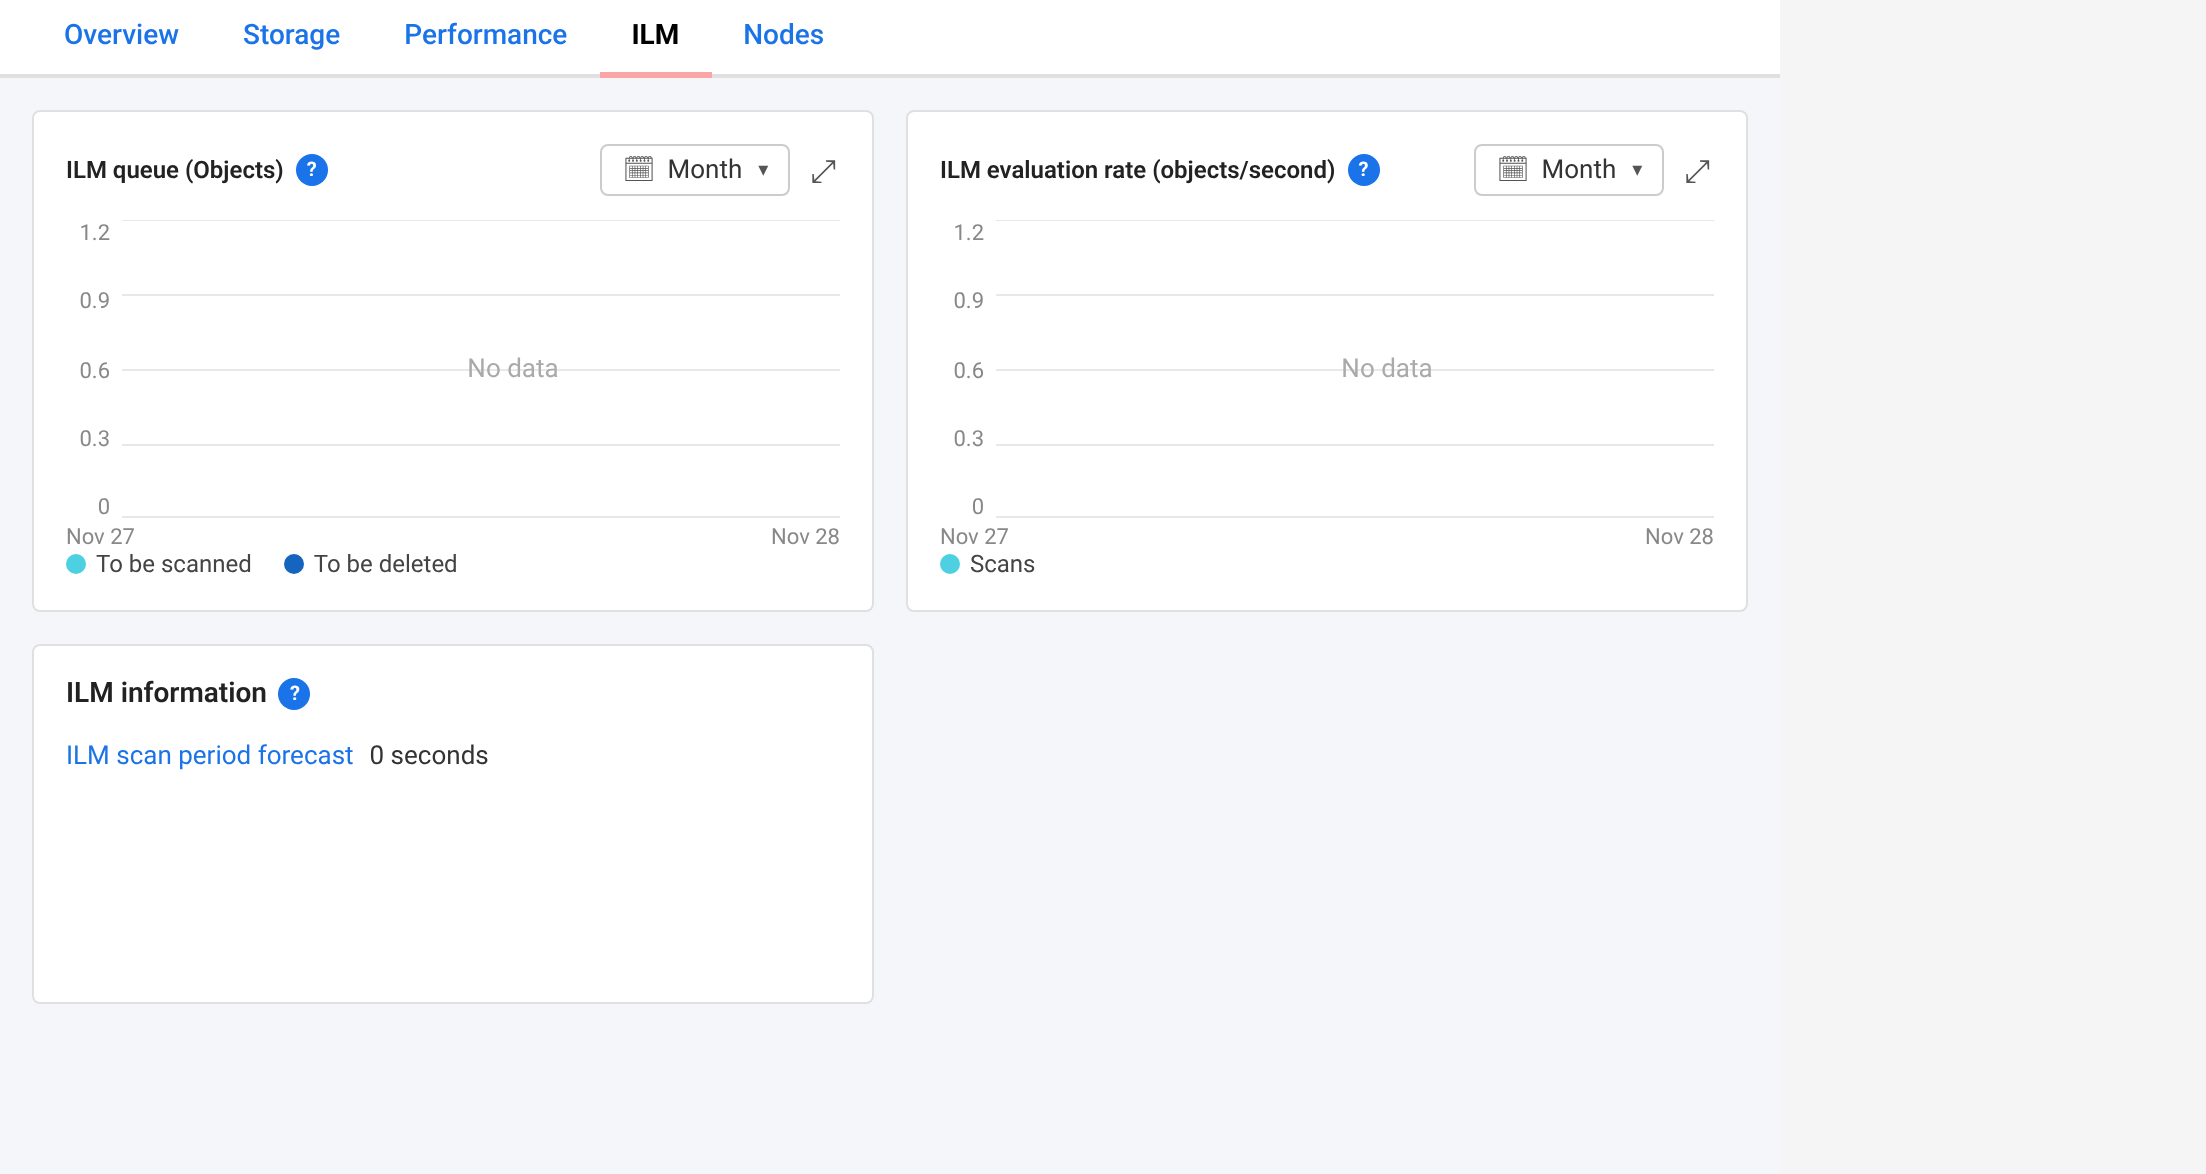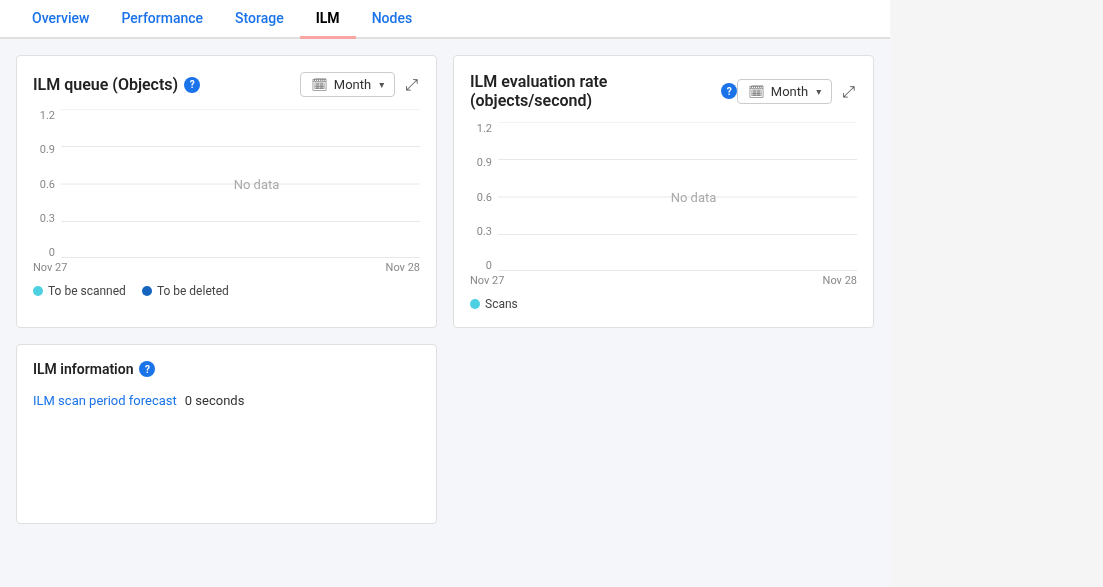--- a/index.html
+++ b/index.html
@@ -66,21 +66,21 @@
       align-items: center;
       justify-content: space-between;
       margin-bottom: 12px;
     }
     .card-title-area {
       display: flex;
       align-items: center;
       gap: 6px;
     }
     .card-title {
-      font-size: 16px;
+      font-size: 12px;
       font-weight: 600;
       color: #222;
     }
     .help-icon {
       width: 16px;
       height: 16px;
       border-radius: 50%;
       background: #1a73e8;
       color: white;
       font-size: 10px;
@@ -135,21 +135,20 @@
     .chart-dates {
       display: flex;
       justify-content: space-between;
       font-size: 11px;
       color: #888;
       margin-top: 2px;
     }
     .chart-legend {
       display: flex;
       gap: 16px;
-      margin-top: 10px;
       align-items: center;
     }
     .legend-item {
       display: flex;
       align-items: center;
       gap: 5px;
       font-size: 12px;
       color: #444;
     }
     .legend-dot {
@@ -216,22 +215,22 @@
       height: 100%;
     }
   </style>
 </head>
 <body>
 
 <div class="app-container">
 
   <div class="tabs-bar">
     <div class="tab">Overview</div>
+    <div class="tab">Storage</div>
     <div class="tab">Performance</div>
-    <div class="tab">Storage</div>
     <div class="tab active">ILM</div>
     <div class="tab">Nodes</div>
   </div>
 
   <div class="main-content">
     <div class="charts-row">
 
       <div class="chart-card">
         <div class="card-header">
           <div class="card-title-area">

